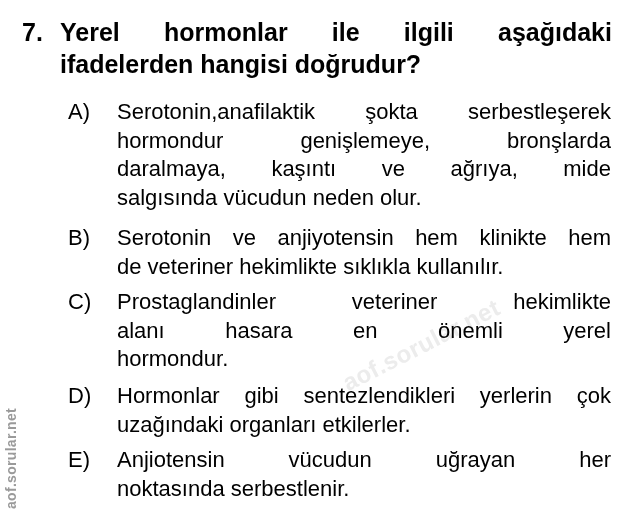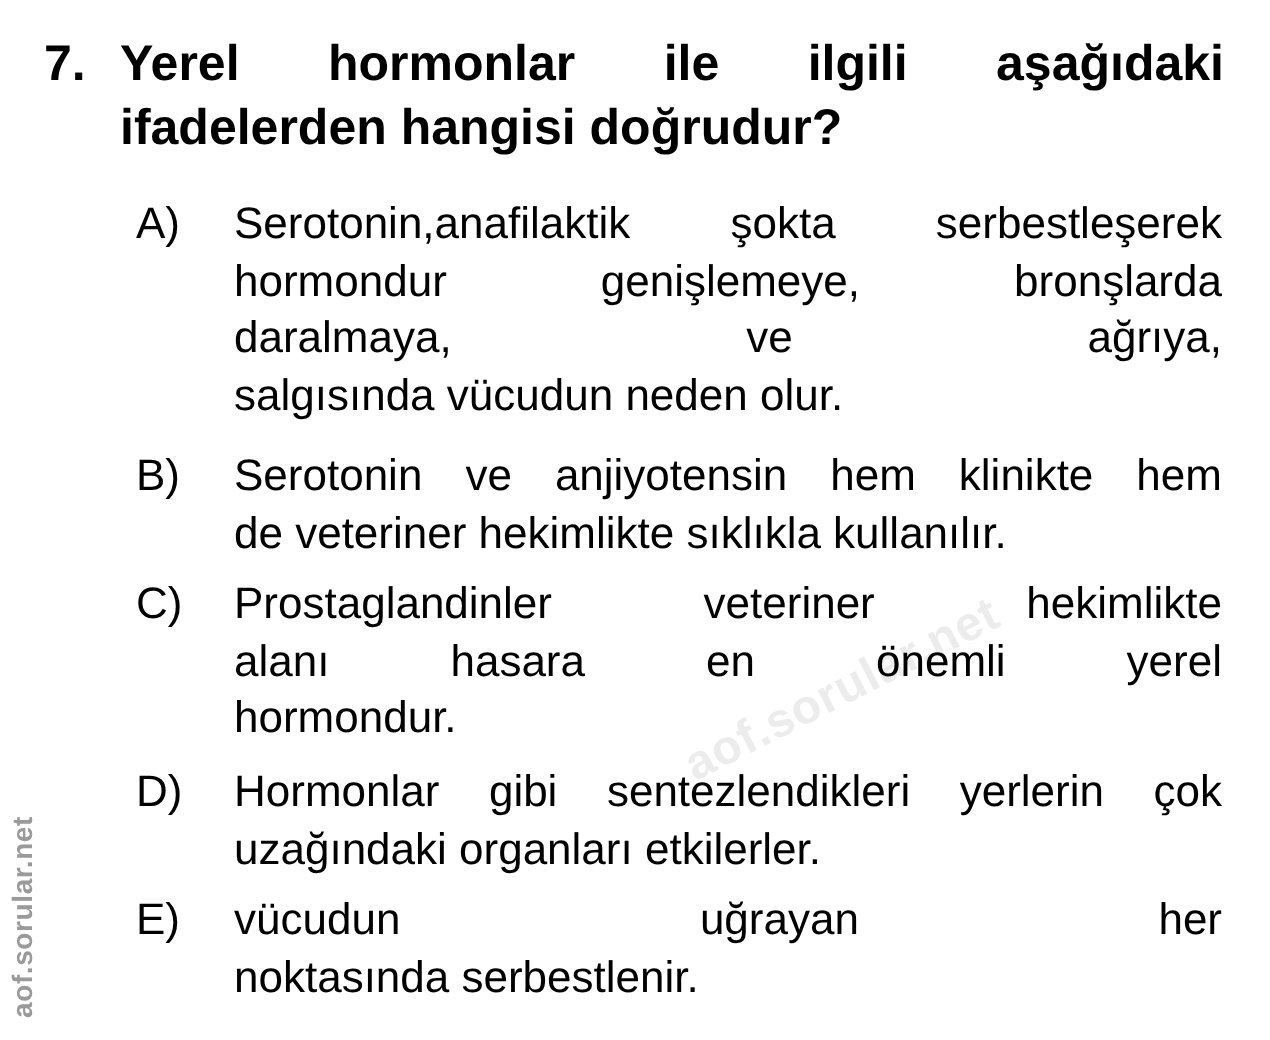--- a/index.html
+++ b/index.html
@@ -133,22 +133,24 @@
       <span>şokta</span>
       <span>serbestleşerek</span>
     </span>
     <span class="jl spread">
       <span>hormondur</span>
       <span>genişlemeye,</span>
       <span>bronşlarda</span>
     </span>
     <span class="jl spread">
       <span>daralmaya,</span>
+      <span>kaşıntı</span>
       <span>ve</span>
       <span>ağrıya,</span>
+      <span>mide</span>
     </span>
     <span class="ll">salgısında vücudun neden olur.</span>
   </div>
 </div>
 
 <div class="option" style="top:224px;">
   <div class="opt-letter">B)</div>
   <div class="opt-text">
     <span class="jl spread">
       <span>Serotonin</span>
@@ -192,20 +194,21 @@
       <span>çok</span>
     </span>
     <span class="ll">uzağındaki organları etkilerler.</span>
   </div>
 </div>
 
 <div class="option" style="top:446px;">
   <div class="opt-letter">E)</div>
   <div class="opt-text">
     <span class="jl spread">
+      <span>Anjiotensin</span>
       <span>vücudun</span>
       <span>uğrayan</span>
       <span>her</span>
     </span>
     <span class="ll">noktasında serbestlenir.</span>
   </div>
 </div>
 
 <div class="wm-vertical">aof.sorular.net</div>
 

